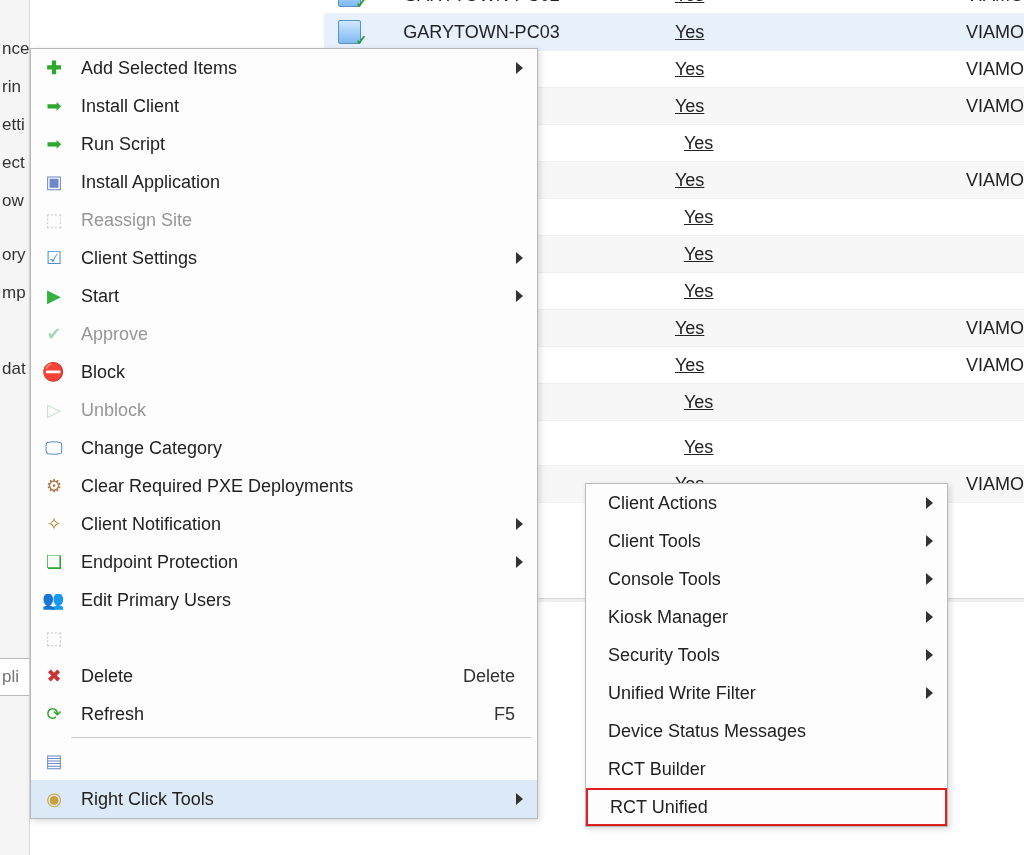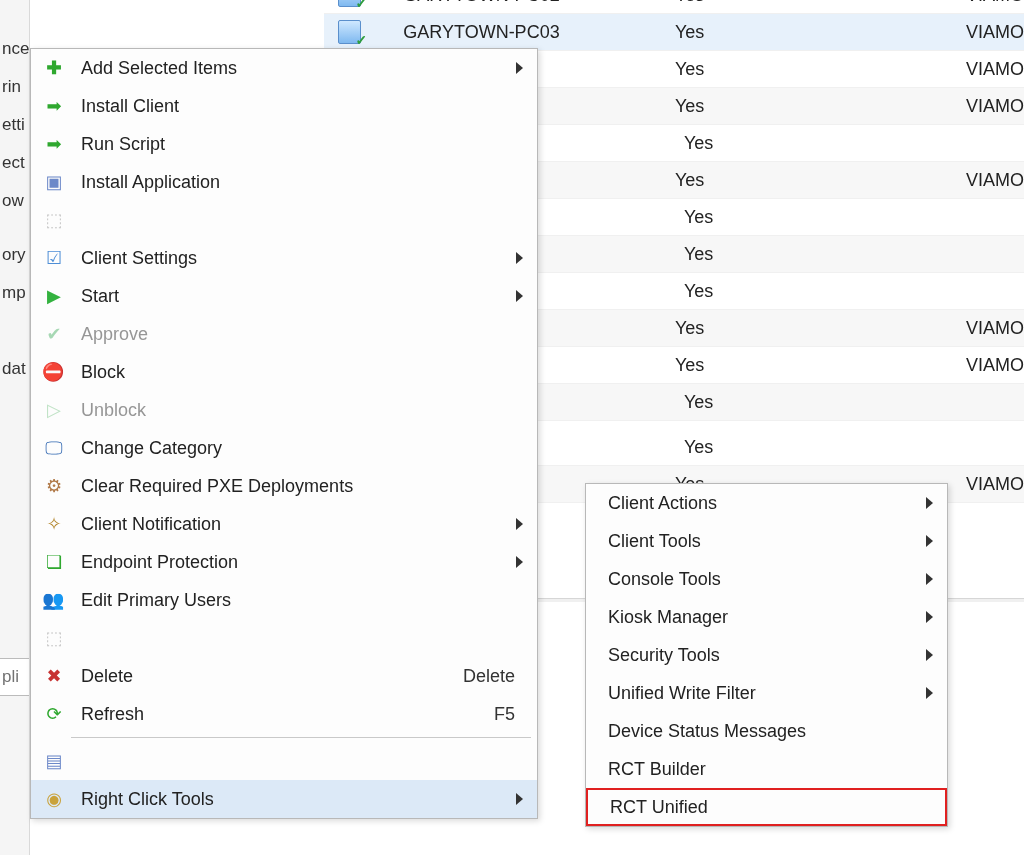--- a/index.html
+++ b/index.html
@@ -73,21 +73,21 @@
   }
   .device-icon::after{
     content:"✓";
     position:absolute;
     right:-6px; bottom:-4px;
     font-size:14px;
     color:#2e9d3d;
     font-weight:bold;
   }
   .grid-row .c-name   { width: 280px; white-space: nowrap; }
-  .grid-row .c-client { width: 300px; }
+  .grid-row .c-client { width: 300px; text-decoration: underline; }
   .grid-row .c-user   { flex: 1; white-space: nowrap; }
   .grid-divider { height:8px; }
 
   
   .menu {
     position: absolute;
     left: 30px; top: 48px;
     width: 508px;
     background: #fdfdfd;
     border: 1px solid #b8b8b8;
@@ -287,20 +287,21 @@
     <div class="menu-item">
       <span class="mi-icon ic-arrow">➡</span>
       <span class="mi-label">Run Script</span>
     </div>
     <div class="menu-item">
       <span class="mi-icon ic-app">▣</span>
       <span class="mi-label">Install Application</span>
     </div>
     <div class="menu-item disabled">
       <span class="mi-icon ic-reassign">⬚</span>
+      <span class="mi-label">Reassign Site</span>
     </div>
     <div class="menu-item">
       <span class="mi-icon ic-check">☑</span>
       <span class="mi-label">Client Settings</span>
       <span class="arrow"></span>
     </div>
     <div class="menu-item">
       <span class="mi-icon ic-play">▶</span>
       <span class="mi-label">Start</span>
       <span class="arrow"></span>

